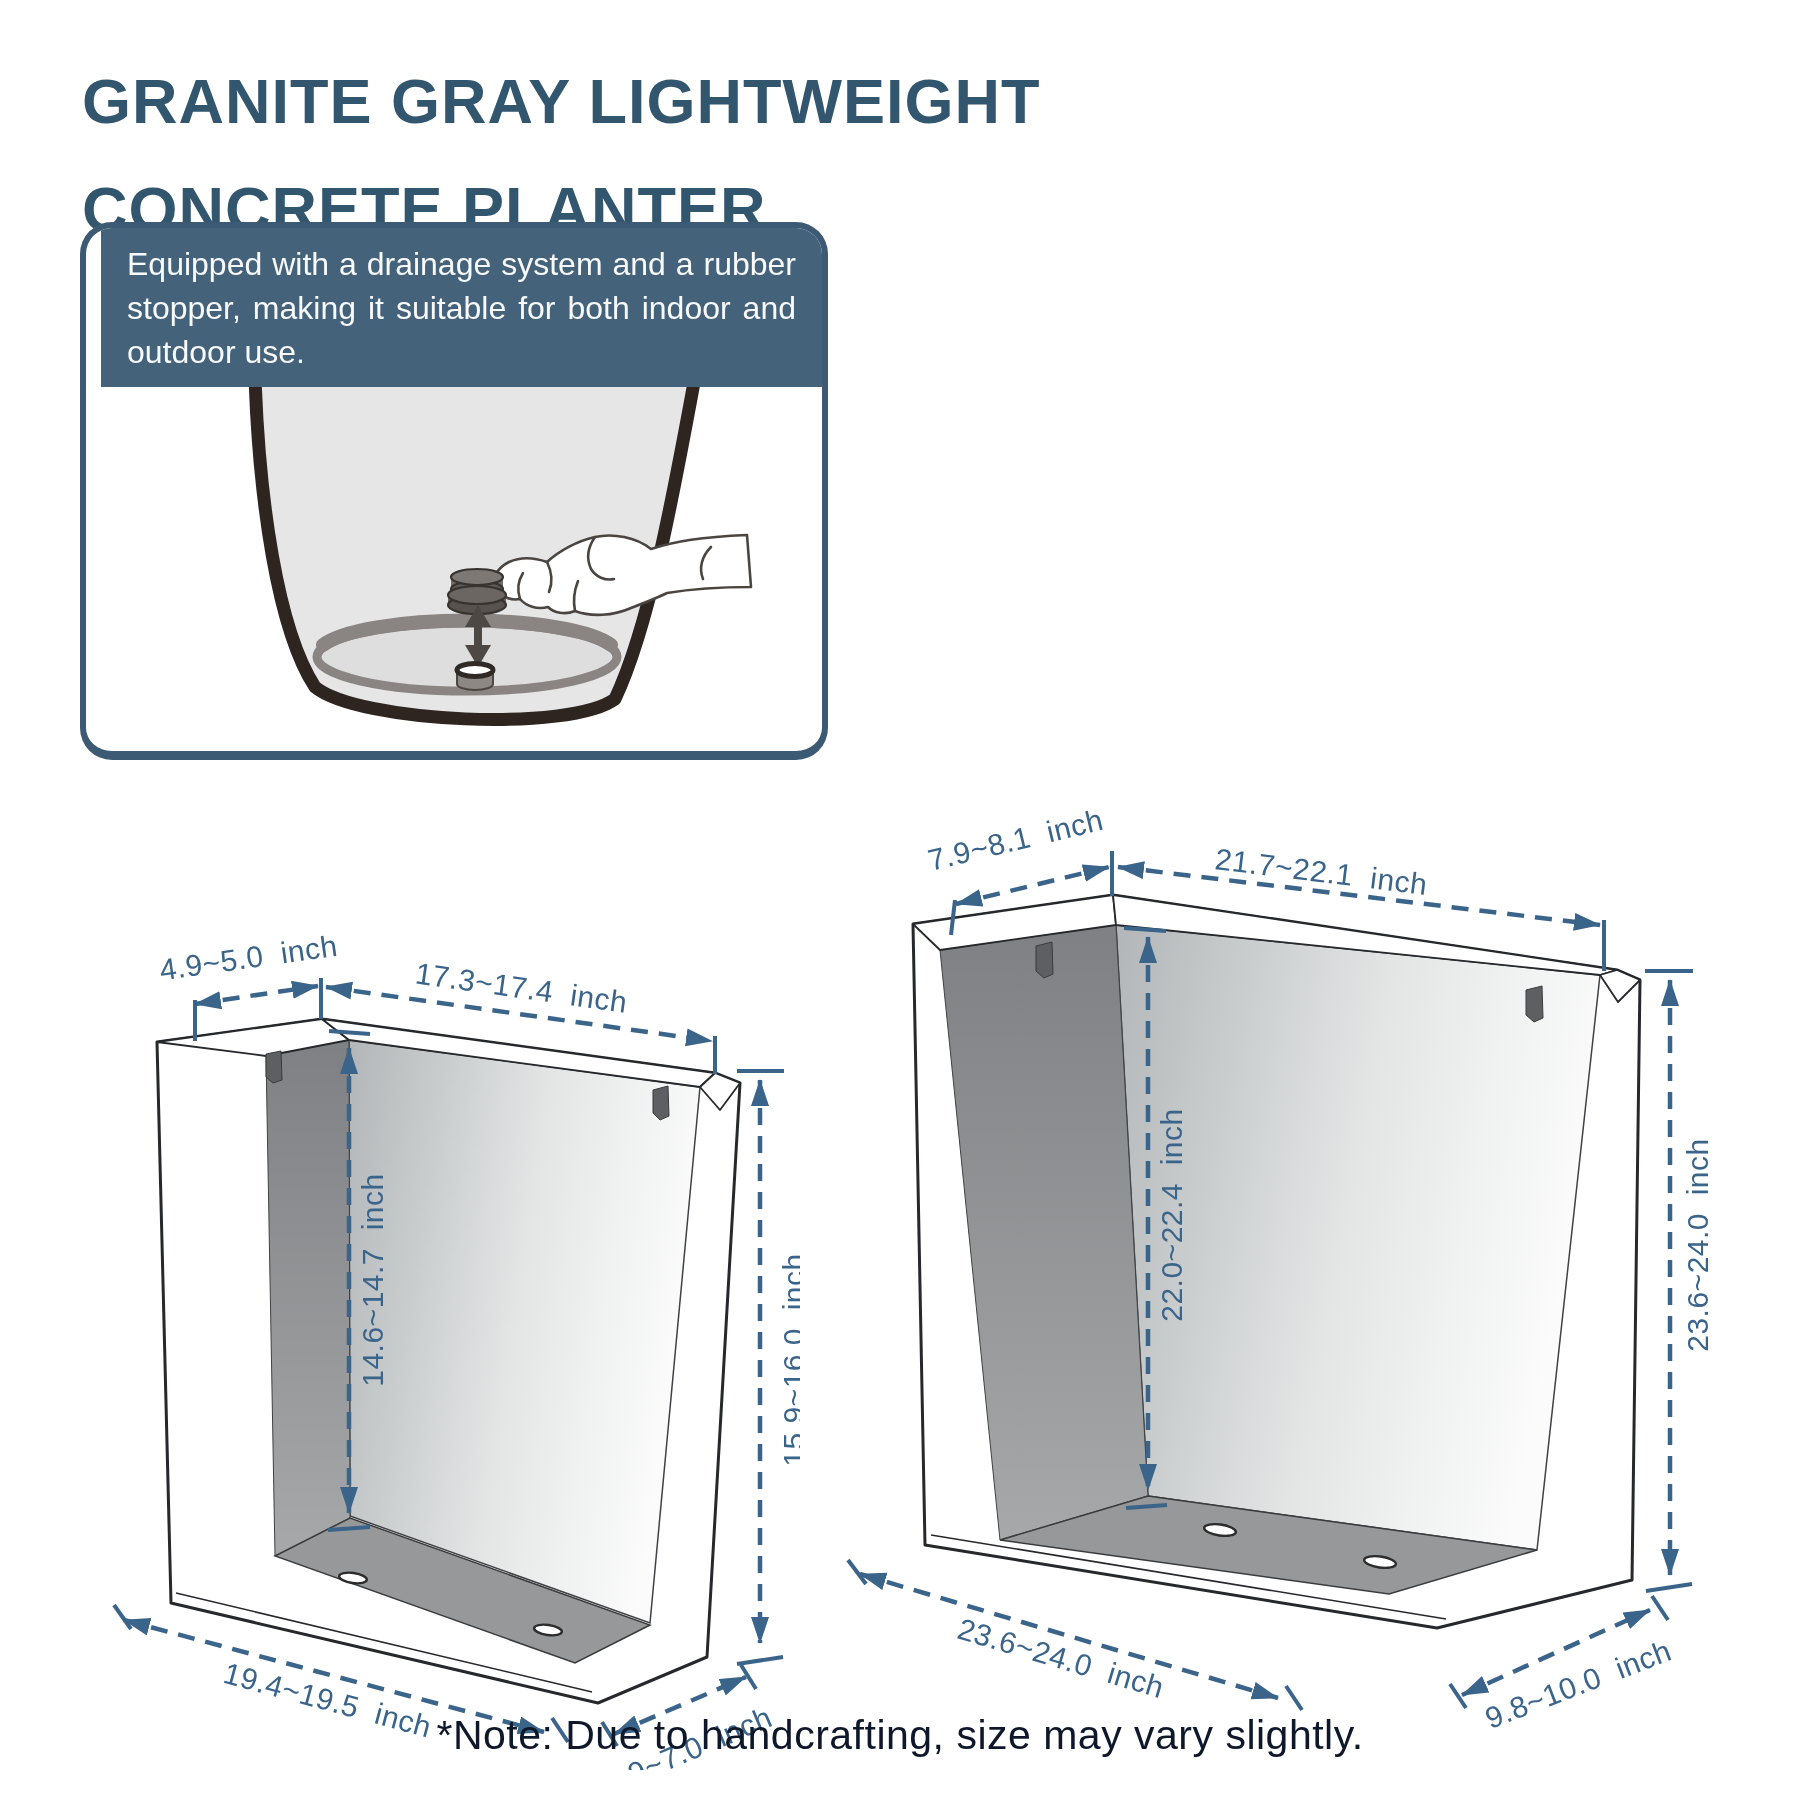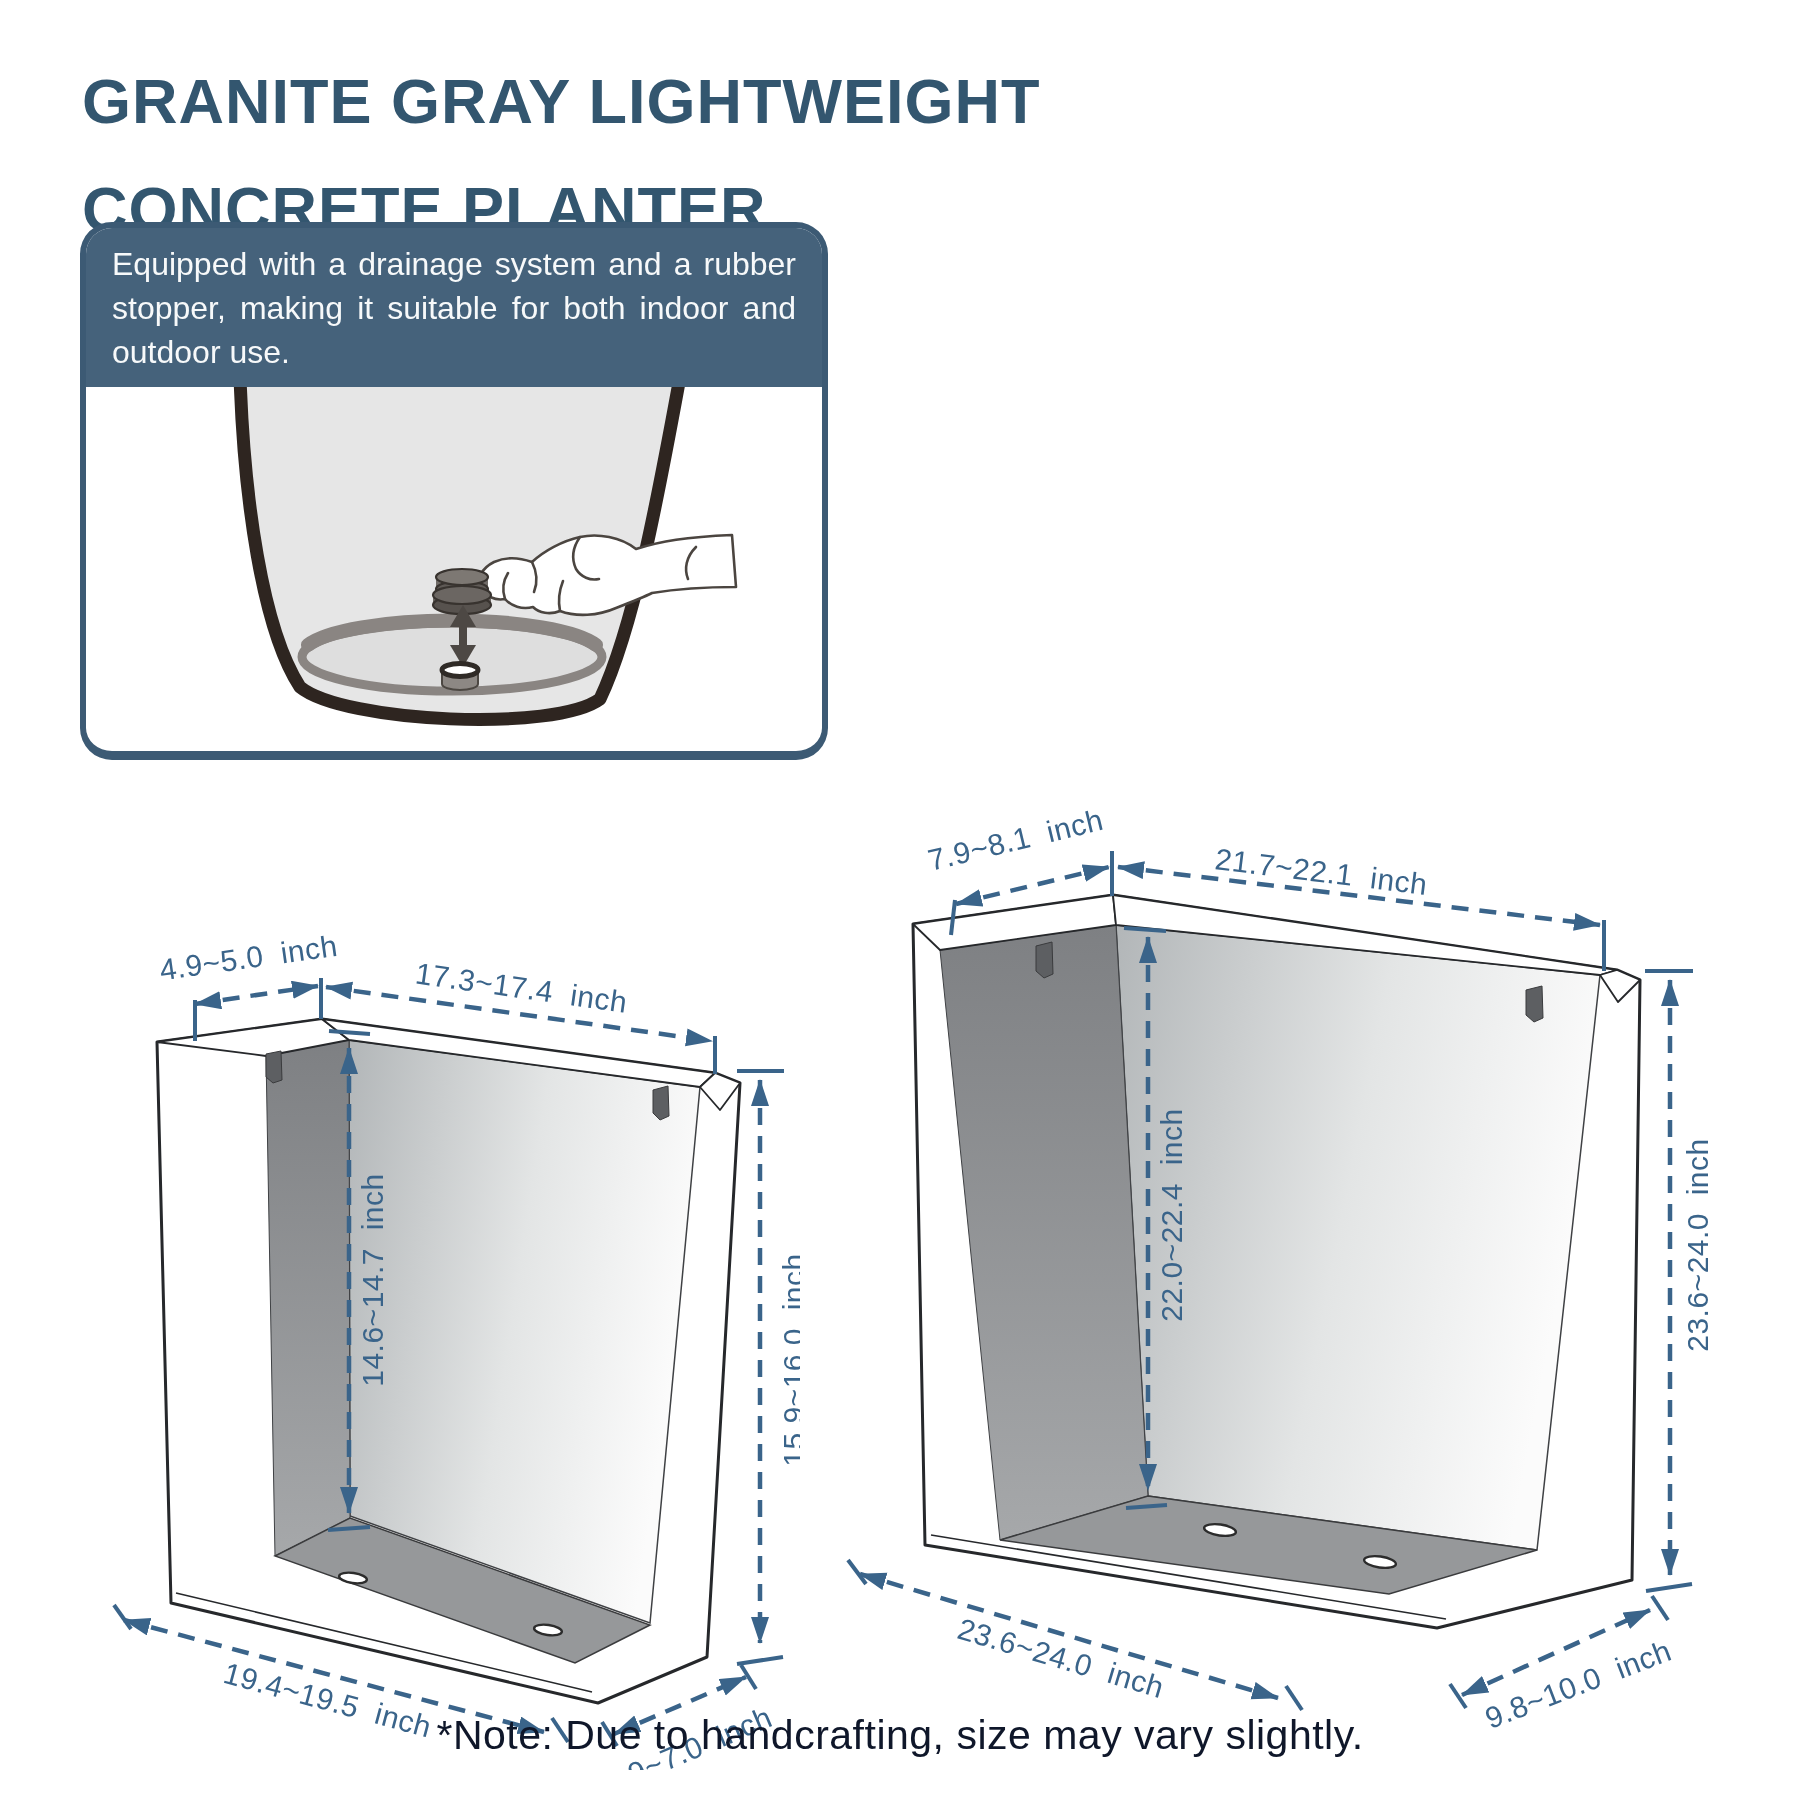--- a/index.html
+++ b/index.html
@@ -4,21 +4,21 @@
 <style>
   html,body{margin:0;padding:0;background:#fff;}
   #canvas{position:relative;width:1800px;height:1800px;background:#fff;overflow:hidden;
           font-family:"Liberation Sans",sans-serif;}
   
   #title{position:absolute;left:82px;top:36px;color:#33566f;font-weight:800;
          font-size:63px;line-height:1.33;letter-spacing:1px;}
   #title span{display:block;white-space:pre;margin-top:24px;}
   
   #card{position:absolute;left:80px;top:222px;width:748px;height:538px;box-sizing:border-box;
-        border:6px solid #3c5a74;border-bottom-width:9px;border-radius:32px;background:#fff;overflow:hidden;}
+        border:6px solid #3c5a74;border-bottom-width:9px;border-radius:32px;background:#fff;overflow:hidden;padding-left:15px;}
   #card-header{background:#45627b;color:#f7f9fa;font-size:32px;line-height:1.38;
         padding:14px 26px 13px 26px;text-align:justify;text-justify:inter-word;}
   #card-body{position:relative;width:100%;height:100%;}
   #card-body svg{display:block;}
   
   .figure{position:absolute;}
   #fig-small{left:100px;top:930px;width:700px;height:840px;}
   #fig-large{left:800px;top:700px;width:950px;height:1060px;}
   
   .dim-line{fill:none;stroke:#3a648a;stroke-width:4.5;stroke-dasharray:17 11;}

